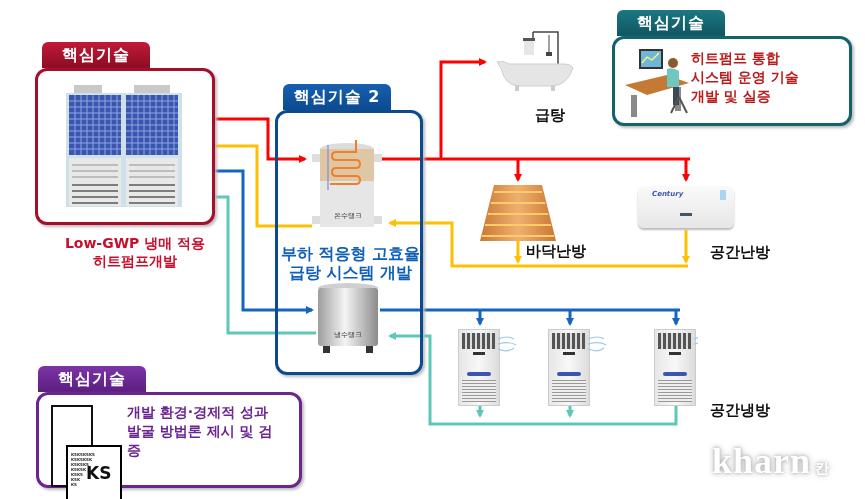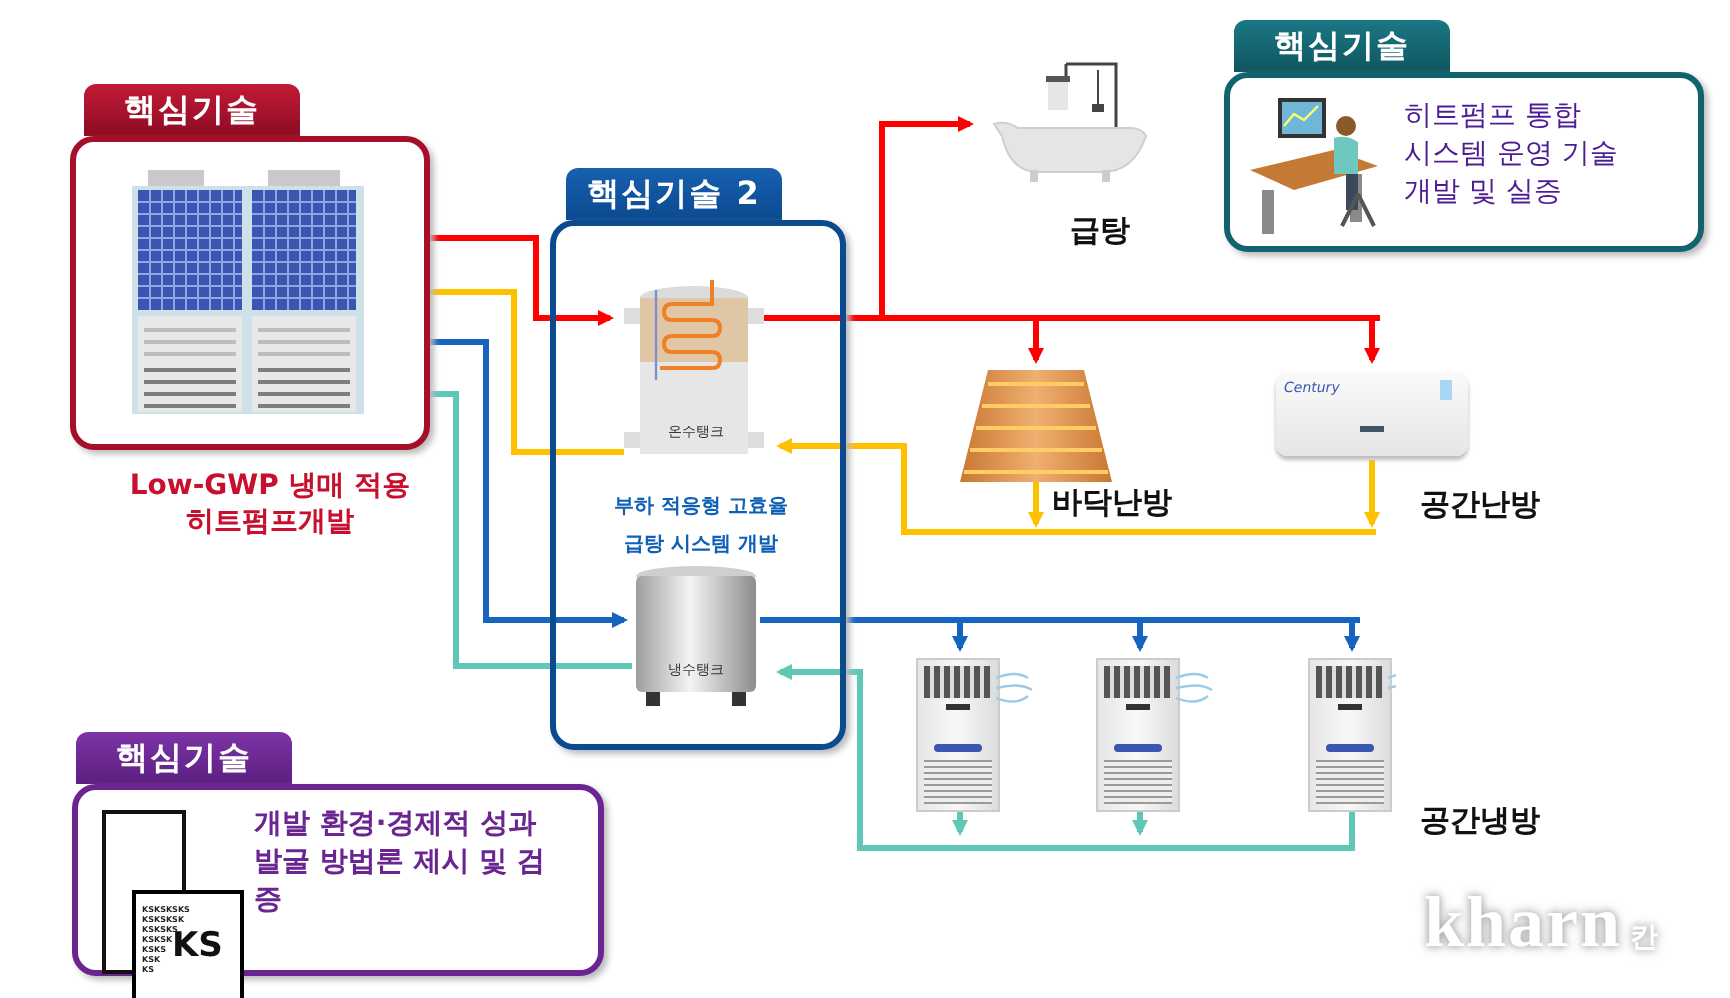--- a/index.html
+++ b/index.html
@@ -113,21 +113,21 @@
         <stop offset="0.45" stop-color="#f4f4f4"></stop>
         <stop offset="1" stop-color="#8c8c8c"></stop>
     </linearGradient>
   </defs>
   <ellipse cx="34" cy="6" rx="30" ry="5" fill="#cfcfcf"></ellipse>
   <rect x="4" y="6" width="60" height="58" rx="3" fill="url(#gc)"></rect>
   <rect x="9" y="64" width="7" height="7" fill="#333"></rect>
   <rect x="52" y="64" width="7" height="7" fill="#333"></rect>
 </svg>
 <div class="label" style="left:330px;top:330px;width:36px;font-size:7px;color:#333;font-weight:normal;">냉수탱크</div>
-<div class="label white-stroke" style="left:268px;top:244px;width:165px;color:#1060b8;font-size:10px;line-height:19px;">
+<div class="label white-stroke" style="left:268px;top:244px;width:165px;color:#1060b8;font-size:16px;line-height:19px;">
   <div>부하 적응형 고효율</div>
   <div>급탕 시스템 개발</div>
 </div>
 
 <svg class="abs" style="left:495px;top:30px" width="80" height="62">
   <path d="M38,2 H63 V40" stroke="#444" stroke-width="1.5" fill="none"></path>
   <path d="M38,2 V8" stroke="#444" stroke-width="1.5"></path>
   <rect x="28" y="8" width="12" height="3" fill="#555"></rect>
   <rect x="29" y="11" width="10" height="14" fill="#e6e6e6"></rect>
   <path d="M54,5 V22" stroke="#444" stroke-width="1"></path>
@@ -147,21 +147,21 @@
       </linearGradient>
   </defs>
   <path d="M14,0 H62 L76,56 H0 Z" fill="url(#gf)"></path>
   <g stroke="#ffcc66" stroke-width="2" fill="none">
     <path d="M14,7 H62 M11,18 H65 M8,29 H68 M5,40 H71 M2,51 H74"></path>
   </g>
 </svg>
 <div class="label" style="left:516px;top:242px;width:80px;font-size:15px;color:#111;">바닥난방</div>
 
 <div class="abs" style="left:638px;top:186px;width:96px;height:42px;border-radius:6px;background:linear-gradient(#fafafa,#e6e6e6);box-shadow:0 2px 2px #bbb;">
-  <div class="abs" style="left:4px;top:4px;font-size:7px;font-style:italic;font-weight:normal;color:#3a56b0;">Century</div>
+  <div class="abs" style="left:14px;top:4px;font-size:7px;font-style:italic;font-weight:bold;color:#3a56b0;">Century</div>
   <div class="abs" style="left:82px;top:4px;width:6px;height:10px;background:#a9d6f5;"></div>
   <div class="abs" style="left:42px;top:27px;width:12px;height:3px;background:#456;"></div>
 </div>
 <div class="label" style="left:700px;top:243px;width:80px;font-size:15px;color:#111;">공간난방</div>
 
 <div class="abs" style="left:458px;top:329px;width:40px;height:75px;background:linear-gradient(90deg,#e6e6e6,#f8f8f8,#dcdcdc);border:1px solid #ccc;">
   <div class="abs" style="left:3px;top:3px;width:34px;height:16px;background:repeating-linear-gradient(90deg,#555 0 3px,#ddd 3px 5px);"></div>
   <div class="abs" style="left:14px;top:22px;width:12px;height:3px;background:#333;"></div>
   <div class="abs" style="left:8px;top:42px;width:24px;height:4px;border-radius:3px;background:#3a56b0;"></div>
   <div class="abs" style="left:3px;top:50px;width:34px;height:22px;background:repeating-linear-gradient(#999 0 1px,#eee 1px 3px);"></div>
@@ -195,21 +195,21 @@
     <rect x="6" y="50" width="6" height="22" fill="#8a8a8a"></rect>
     <rect x="50" y="42" width="6" height="24" fill="#8a8a8a"></rect>
     <rect x="14" y="4" width="24" height="20" fill="#333"></rect>
     <rect x="16" y="6" width="20" height="16" fill="#6fb6d9"></rect>
     <path d="M17,18 L22,12 L27,15 L34,8" stroke="#ff6" stroke-width="1.2" fill="none"></path>
     <circle cx="48" cy="18" r="5" fill="#8b5a2b"></circle>
     <path d="M42,24 Q48,22 54,26 L54,42 L42,42 Z" fill="#6fc8c0"></path>
     <rect x="48" y="42" width="6" height="18" fill="#3a4a5a"></rect>
     <path d="M54,52 L62,68 M54,52 L46,68" stroke="#555" stroke-width="2"></path>
   </svg>
-  <div class="abs" style="left:87px;top:10px;font-size:14px;line-height:19px;color:#4c1d95;font-weight:normal;">
+  <div class="abs" style="left:76px;top:10px;font-size:14px;line-height:19px;color:#b91c1c;font-weight:bold;">
     <div>히트펌프 통합</div>
     <div>시스템 운영 기술</div>
     <div>개발 및 실증</div>
   </div>
 </div>
 
 <div class="tab" style="left:38px;top:366px;width:108px;background:linear-gradient(#7c34a6,#5c1f80);">핵심기술</div>
 <div class="card" style="left:36px;top:392px;width:266px;height:96px;border:3px solid #6a2591;box-shadow:2px 2px 3px #bbb;">
 
   <div class="abs" style="left:12px;top:10px;width:38px;height:78px;background:#fff;border:2px solid #111;"></div>

